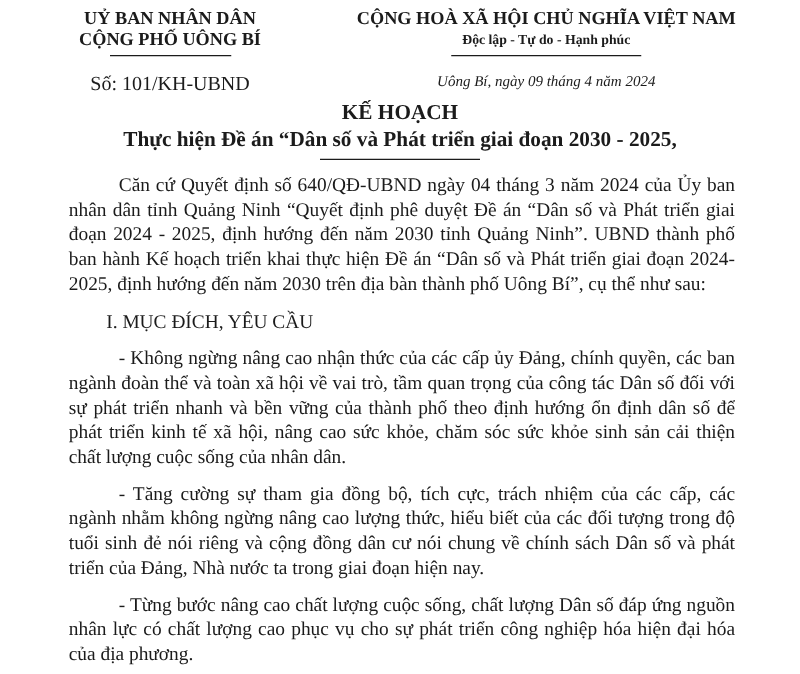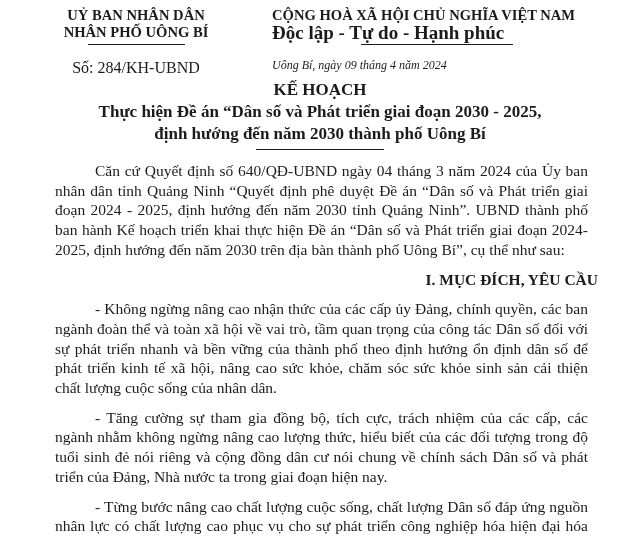--- a/index.html
+++ b/index.html
@@ -28,30 +28,30 @@
     flex: 0 0 272px;
     text-align: center;
   }
   .header-left .org-lines {
     width: 225px;
     margin: 0 auto;
   }
   .header-right {
     width: 330px;
     flex: 0 0 330px;
-    text-align: left;
+    text-align: center;
   }
   .h-bold {
     font-weight: bold;
     font-size: 14.6px;
     line-height: 17px;
     white-space: nowrap;
   }
   .motto {
-    font-size: 19px;
+    font-size: 11px;
   }
   .rule {
     border-bottom: 1.4px solid #1b1b1b;
     height: 0;
     margin: 3px auto 0 auto;
   }
   .rule-left  { width: 97px; }
   .rule-right { width: 152px; }
   .doc-number {
     font-size: 16px;
@@ -84,50 +84,49 @@
     line-height: 19.7px;
     text-align: justify;
   }
   .para {
     margin: 10px;
     text-indent: 40px;
   }
   .heading {
     margin: 0;
     text-indent: 40px;
-    font-weight: bold;
-    text-align: right;
+    font-weight: normal;
+    text-align: left;
   }
 </style>
 </head>
 <body>
 
 <div class="page">
 
   <div class="header">
     <div class="header-left">
       <div class="org-lines">
         <div class="h-bold">UỶ BAN NHÂN DÂN</div>
-        <div class="h-bold">NHÂN PHỐ UÔNG BÍ</div>
+        <div class="h-bold">CỘNG PHỐ UÔNG BÍ</div>
         <div class="rule rule-left"></div>
       </div>
-      <div class="doc-number">Số: 284/KH-UBND</div>
+      <div class="doc-number">Số: 101/KH-UBND</div>
     </div>
     <div class="header-right">
       <div class="h-bold">CỘNG HOÀ XÃ HỘI CHỦ NGHĨA VIỆT NAM</div>
       <div class="h-bold motto">Độc lập - Tự do - Hạnh phúc</div>
       <div class="rule rule-right"></div>
       <div class="dateline">Uông Bí, ngày 09 tháng 4 năm 2024</div>
     </div>
   </div>
 
   <div class="title">
     <div>KẾ HOẠCH</div>
     <div>Thực hiện Đề án “Dân số và Phát triển giai đoạn 2030 - 2025,</div>
-    <div>định hướng đến năm 2030 thành phố Uông Bí</div>
     <div class="rule rule-title"></div>
   </div>
 
   <div class="doc-body">
     <p class="para">Căn cứ Quyết định số 640/QĐ-UBND ngày 04 tháng 3 năm 2024 của Ủy ban nhân dân tỉnh Quảng Ninh “Quyết định phê duyệt Đề án “Dân số và Phát triển giai đoạn 2024 - 2025, định hướng đến năm 2030 tỉnh Quảng Ninh”. UBND thành phố ban hành Kế hoạch triển khai thực hiện Đề án “Dân số và Phát triển giai đoạn 2024-2025, định hướng đến năm 2030 trên địa bàn thành phố Uông Bí”, cụ thể như sau:</p>
     <p class="heading">I. MỤC ĐÍCH, YÊU CẦU</p>
     <p class="para">- Không ngừng nâng cao nhận thức của các cấp ủy Đảng, chính quyền, các ban ngành đoàn thể và toàn xã hội về vai trò, tầm quan trọng của công tác Dân số đối với sự phát triển nhanh và bền vững của thành phố theo định hướng ổn định dân số để phát triển kinh tế xã hội, nâng cao sức khỏe, chăm sóc sức khỏe sinh sản cải thiện chất lượng cuộc sống của nhân dân.</p>
     <p class="para">- Tăng cường sự tham gia đồng bộ, tích cực, trách nhiệm của các cấp, các ngành nhằm không ngừng nâng cao lượng thức, hiểu biết của các đối tượng trong độ tuổi sinh đẻ nói riêng và cộng đồng dân cư nói chung về chính sách Dân số và phát triển của Đảng, Nhà nước ta trong giai đoạn hiện nay.</p>
     <p class="para">- Từng bước nâng cao chất lượng cuộc sống, chất lượng Dân số đáp ứng nguồn nhân lực có chất lượng cao phục vụ cho sự phát triển công nghiệp hóa hiện đại hóa của địa phương.</p>
   </div>

